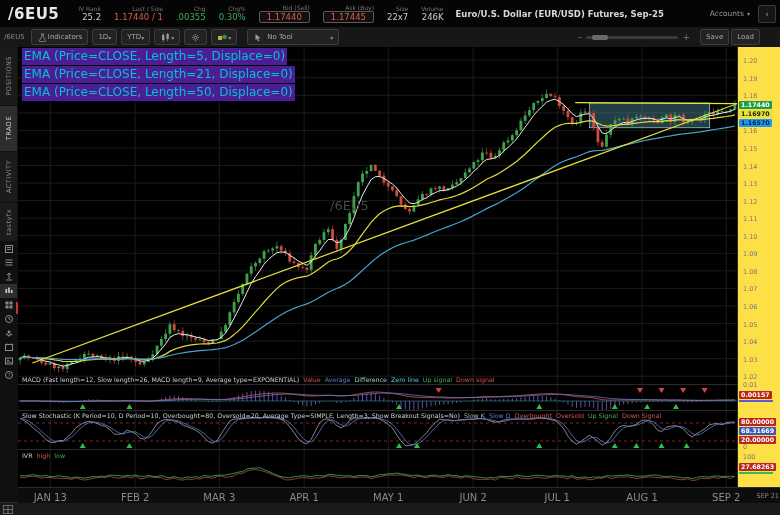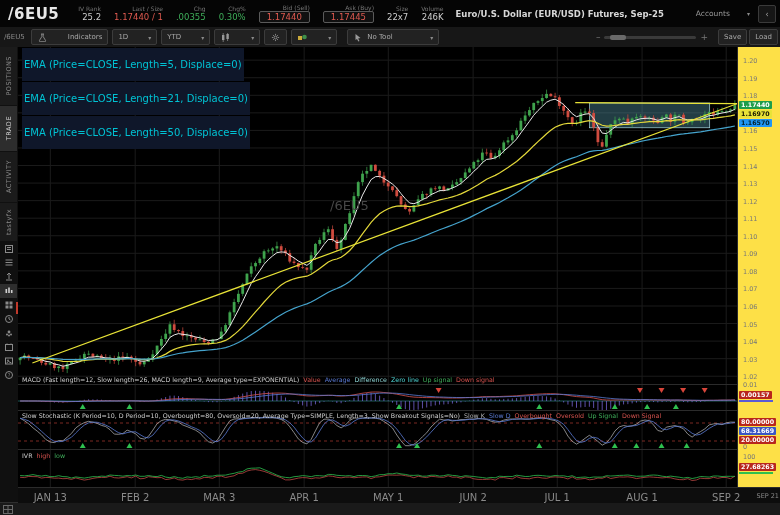--- a/index.html
+++ b/index.html
@@ -8,48 +8,48 @@
   
   #header{position:absolute;left:0;top:0;width:780px;height:27px;background:#050505;
           border-bottom:1px solid #262626;display:flex;align-items:center;}
   .sym{font-size:15px;font-weight:bold;color:#e8e8e8;margin:0 6px 0 8px;letter-spacing:.5px;}
   #hfields{display:flex;align-items:center;}
   .hf{display:flex;flex-direction:column;align-items:flex-end;margin-left:13px;}
   .hl{font-size:6px;color:#767676;line-height:7px;}
   .hv{font-size:8.5px;line-height:10px;}
   .hv.boxed{border:1px solid #5a5a5a;border-radius:2px;padding:0 7px;background:#101010;}
   .desc{font-size:8.5px;font-weight:bold;color:#d8d8d8;margin-left:12px;white-space:nowrap;}
-  #acct{margin-left:auto;display:flex;align-items:center;color:#9a9a9a;font-size:7.5px;gap:17px;}
+  #acct{margin-left:auto;display:flex;align-items:center;color:#9a9a9a;font-size:7.5px;gap:3px;}
   #collapse{width:16px;height:16px;border:1px solid #3a3a3a;border-radius:2px;margin:0 4px 0 8px;
             color:#9a9a9a;font-size:9px;display:flex;align-items:center;justify-content:center;background:#161616;}
   
   #toolbar{position:absolute;left:0;top:27px;width:780px;height:20px;background:#171717;
            border-bottom:1px solid #262626;display:flex;align-items:center;}
   .tsym{font-size:7px;color:#8a8a8a;margin:0 6px 0 4px;}
-  .tbtn{display:flex;align-items:center;gap:20px;border:1px solid #3c3c3c;background:#222;
+  .tbtn{display:flex;align-items:center;gap:0;border:1px solid #3c3c3c;background:#222;
         color:#a8a8a8;font-size:7px;padding:1px 5px;border-radius:2px;margin-right:4px;height:12px;}
   .caret{font-size:6px;color:#8a8a8a;}
   .tico{width:11px;height:9px;}
   #zoomslider{margin-left:auto;display:flex;align-items:center;gap:4px;color:#777;font-size:9px;}
   .track{width:92px;height:3px;background:#3a3a3a;border-radius:2px;position:relative;}
   .thumb{position:absolute;left:6px;top:-1px;width:16px;height:5px;background:#6a6a6a;border-radius:2px;}
   
   #sidebar{position:absolute;left:0;top:47px;width:18px;height:468px;background:#101010;border-right:1px solid #262626;}
   .vtab{width:17px;display:flex;align-items:center;justify-content:center;background:#1b1b1b;
         margin-bottom:1px;}
   .vtab span{writing-mode:vertical-rl;transform:rotate(180deg);font-size:6.5px;color:#8a8a8a;letter-spacing:.5px;}
   .vtab.active{background:#2d2d2d;}
   .vtab.active span{color:#d5d5d5;}
   .sic{width:17px;height:14px;display:flex;align-items:center;justify-content:center;}
   .sic.active{background:#2e2e2e;}
   #alert-sliver{position:absolute;right:0;top:255px;width:2px;height:12px;background:#c0392b;}
   
   svg.layer{position:absolute;left:18px;background:#000;}
   #ema-legend{position:absolute;left:22px;top:48px;z-index:5;}
-  #ema-legend div{font-size:10px;color:#00c3d4;line-height:9px;background:#0f172a;padding:12px 2px;margin-bottom:1px;width:fit-content;}
+  #ema-legend div{font-size:12px;color:#00c3d4;line-height:9px;background:#4c1d95;padding:4px 2px;margin-bottom:1px;width:fit-content;}
   #watermark{position:absolute;left:330px;top:198px;font-size:13px;color:#474747;z-index:2;}
   .plabel{position:absolute;left:22px;z-index:5;font-size:6.3px;color:#cfcfcf;white-space:nowrap;}
   .plabel span{margin-right:4px;}
   .hdiv{position:absolute;left:18px;width:762px;height:1px;background:#2b2b2b;z-index:4;}
   
   #right-col{position:absolute;left:737px;top:47px;width:43px;height:440px;background:#fde047;
              border-left:1px solid #2b2b2b;z-index:6;}
   .tick{position:absolute;left:5px;font-size:6.5px;color:#787878;}
   .bubble{position:absolute;left:1px;font-size:6.3px;font-weight:bold;padding:0 2px;border-radius:1px;line-height:8px;}
   .strip{position:absolute;left:1px;width:34px;height:2px;}
@@ -161,21 +161,21 @@
     <div id="zoomslider">
       <span>–</span>
       <div class="track">
           <div class="thumb"></div>
         </div>
       <span>+</span>
     </div>
     <div class="tbtn" style="margin:0 2px 0 10px;">
         <span>Save</span>
       </div>
-    <div class="tbtn" style="margin-right:2px;">
+    <div class="tbtn" style="margin-right:20px;">
         <span>Load</span>
       </div>
   </div>
 
   <div id="sidebar">
     <div id="tabholder">
         <div class="vtab" style="height: 58px;">
           <span>POSITIONS</span>
         </div>
         <div class="vtab active" style="height: 45px;">

